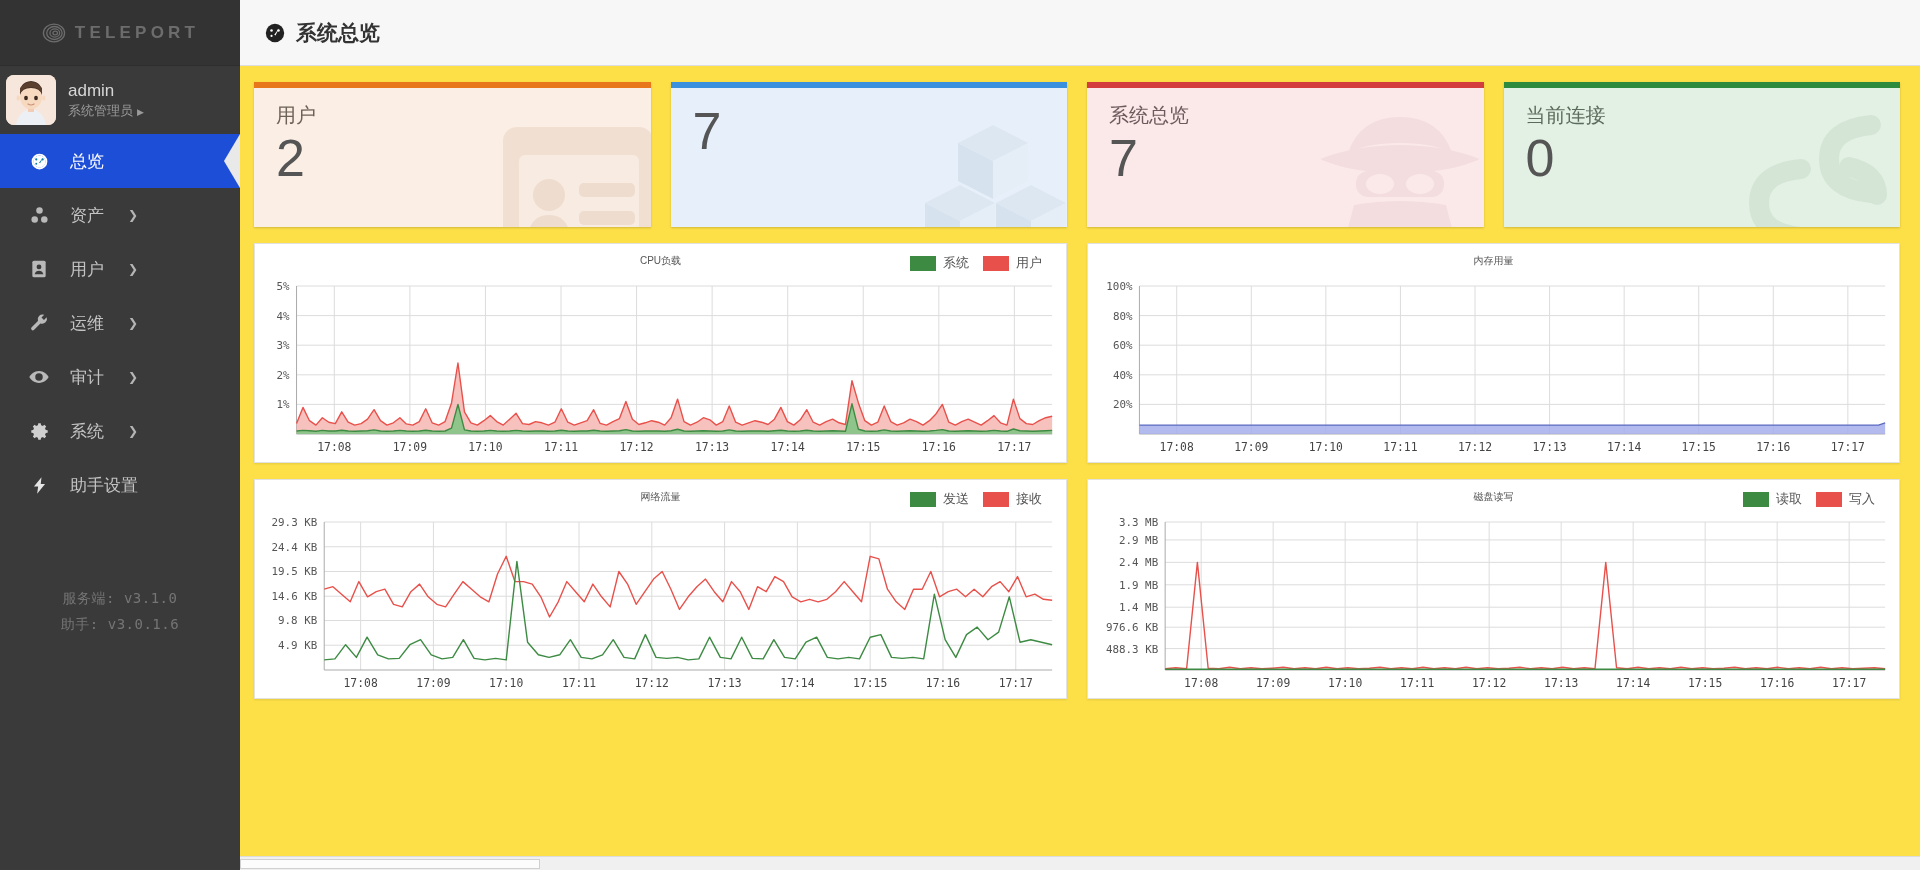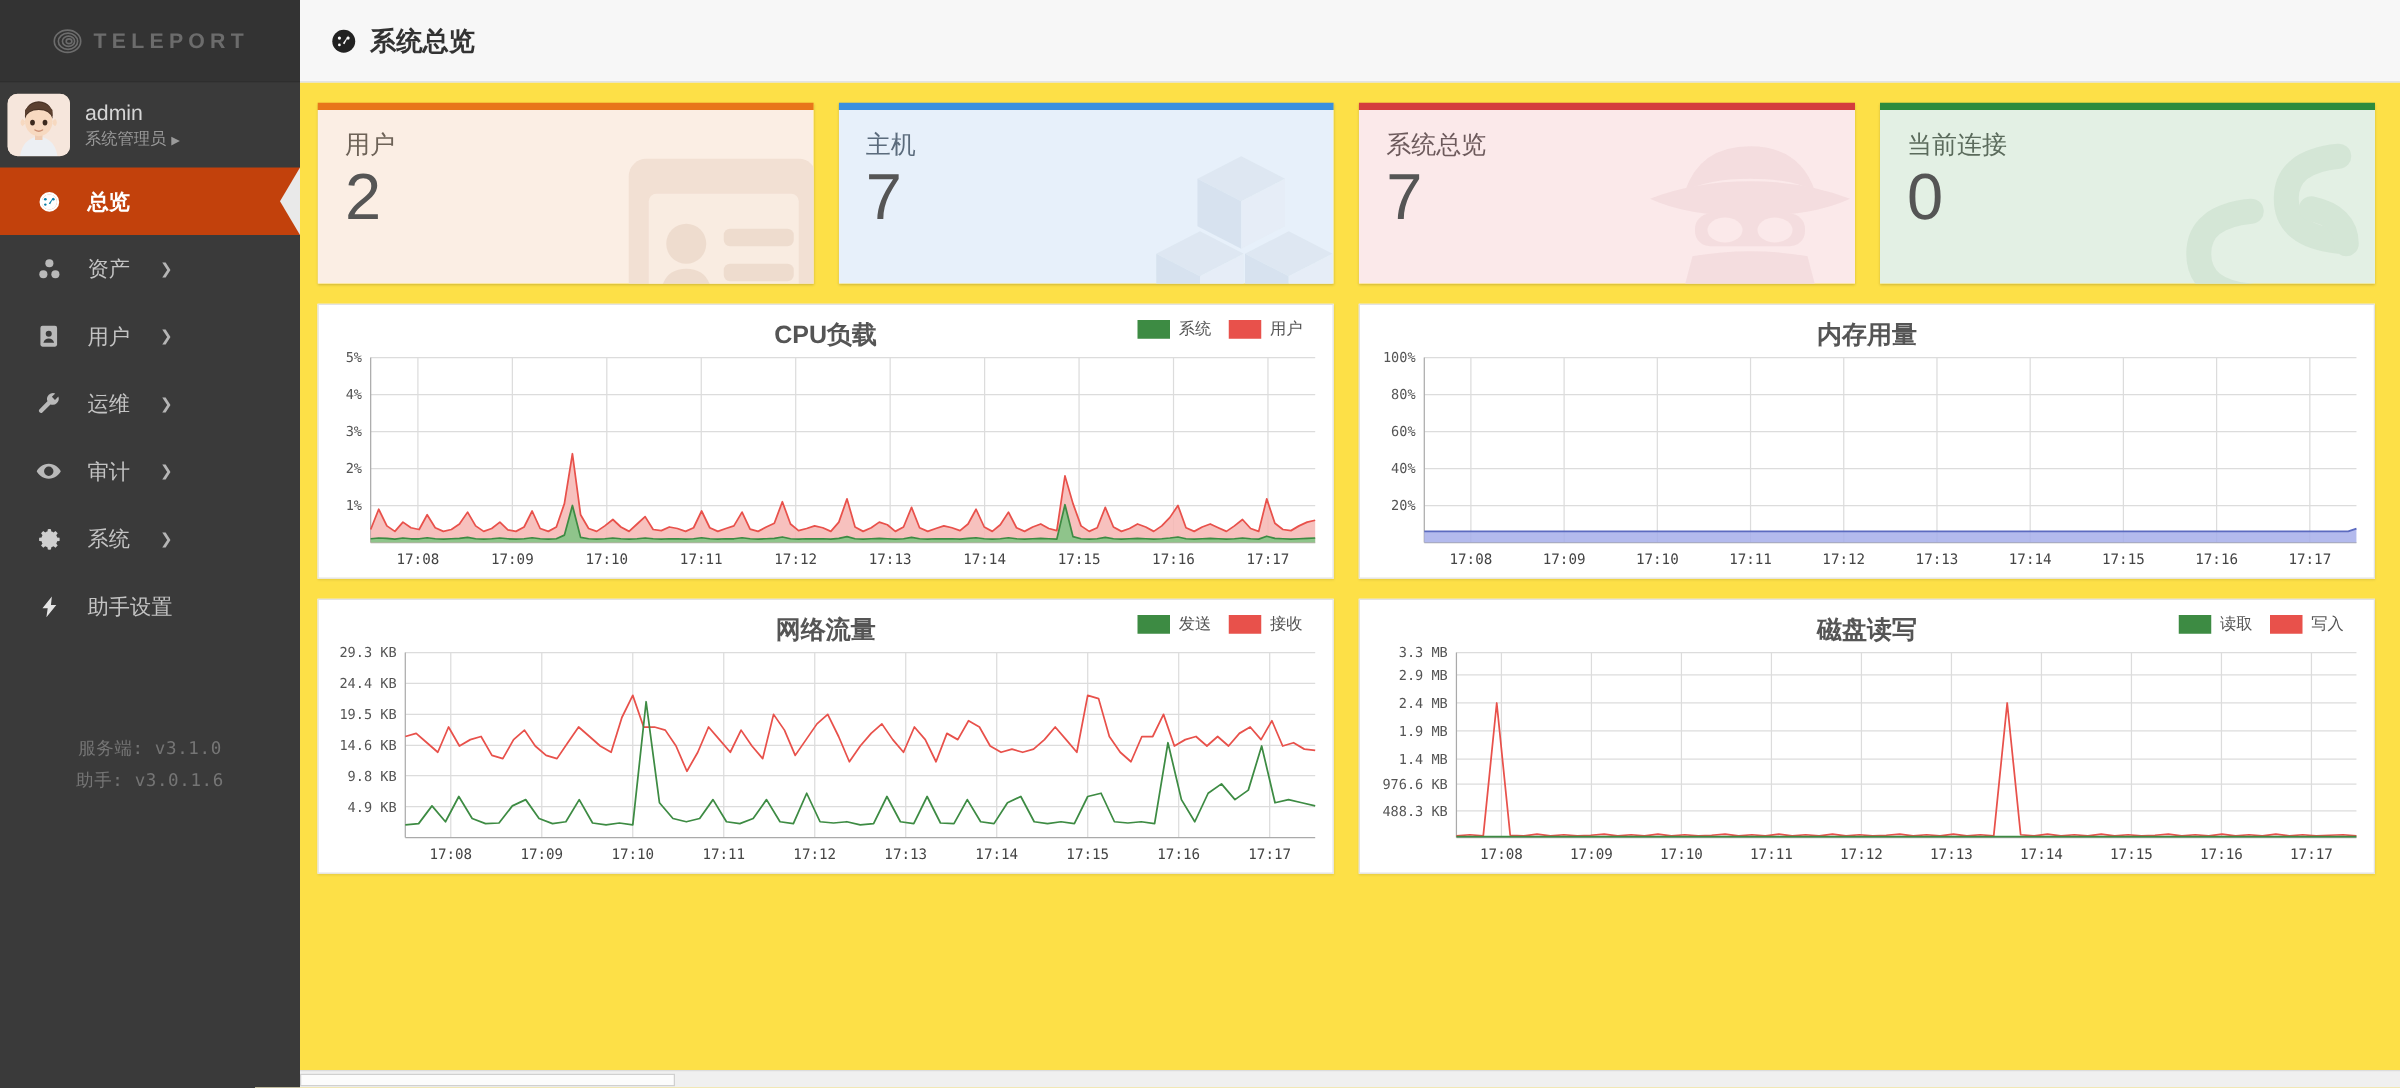--- a/index.html
+++ b/index.html
@@ -48,21 +48,21 @@
   .nav { display: flex; flex-direction: column; padding-top: 0; }
   .nav-item {
     height: 54px; display: flex; align-items: center;
     padding-left: 28px; gap: 20px;
     color: #c3c3c3; font-size: 17px;
     cursor: pointer; position: relative;
   }
   .nav-item .ico { width: 22px; display:flex; align-items:center; justify-content:center; flex:none; }
   .nav-item .chev { font-size: 12px; color: #b5b5b5; margin-left: 4px; font-weight: bold;}
   .nav-item.active {
-    background: #c2410c; color: #ffffff; font-weight: bold;
+    background: #1d4ed8; color: #ffffff;
   }
   .nav-item.active::after {
     content: ""; position: absolute; right: 0; top: 0;
     width: 0; height: 0;
     border-top: 27px solid transparent;
     border-bottom: 27px solid transparent;
     border-right: 16px solid #e9e9e9;
   }
   .versions {
     margin-top: auto; padding-bottom: 236px;
@@ -100,21 +100,21 @@
   .chart-row { display: flex; gap: 20px; margin-top: 16px; }
   .chart-panel {
     flex: 1; height: 220px; background: #ffffff;
     border: 1px solid #e2e2e2;
     box-shadow: 0 1px 2px rgba(0,0,0,.10);
     position: relative; padding: 0;
   }
   .chart-head { position: relative; height: 34px; }
   .chart-title {
     position: absolute; left: 0; right: 0; top: 10px;
-    text-align: center; font-size: 20px; font-weight: bold; color: #555;
+    text-align: center; font-size: 10px; font-weight: normal; color: #555;
   }
   .legend { position: absolute; right: 24px; top: 10px; display: flex; gap: 14px; align-items: center;}
   .legend-item { display: flex; align-items: center; gap: 7px; }
   .legend-swatch { width: 26px; height: 15px; display:block; }
   .legend-text { font-size: 13px; color: #555; }
   .plot { width: 100%; height: 182px; display: block; }
 
   
   .hscroll {
     position: absolute; left: 240px; bottom: 0; right: 0; height: 14px;
@@ -300,21 +300,20 @@
                 <path d="M60 32 95 50 95 88 60 70 Z" fill="#d4e0ed"></path>
                 <path d="M130 32 130 70 95 88 95 50 Z" fill="#e5edf6"></path>
                 <path d="M62 74 97 92 62 110 27 92 Z"></path>
                 <path d="M27 92 62 110 62 148 27 130 Z" fill="#d4e0ed"></path>
                 <path d="M97 92 97 130 62 148 62 110 Z" fill="#e5edf6"></path>
                 <path d="M133 74 168 92 133 110 98 92 Z"></path>
                 <path d="M98 92 133 110 133 148 98 130 Z" fill="#d4e0ed"></path>
                 <path d="M168 92 168 130 133 148 133 110 Z" fill="#e5edf6"></path>
               </g>
             </svg>
-            <div class="card-label" style="color:#5b6b7c">主机</div>
             <div class="card-value">7</div>
           </div>
         </div>
 
         <div class="card">
           <div class="card-top" style="background:#d43d3d"></div>
           <div class="card-body" style="background:#fbe9ea">
             <svg class="card-bg" width="180" height="132" viewBox="0 0 180 132">
               <g fill="#f3dbdd">
                 <path d="M38 44 q12-36 52-36 t52 36 q-18-10-52-10 t-52 10 z"></path>

